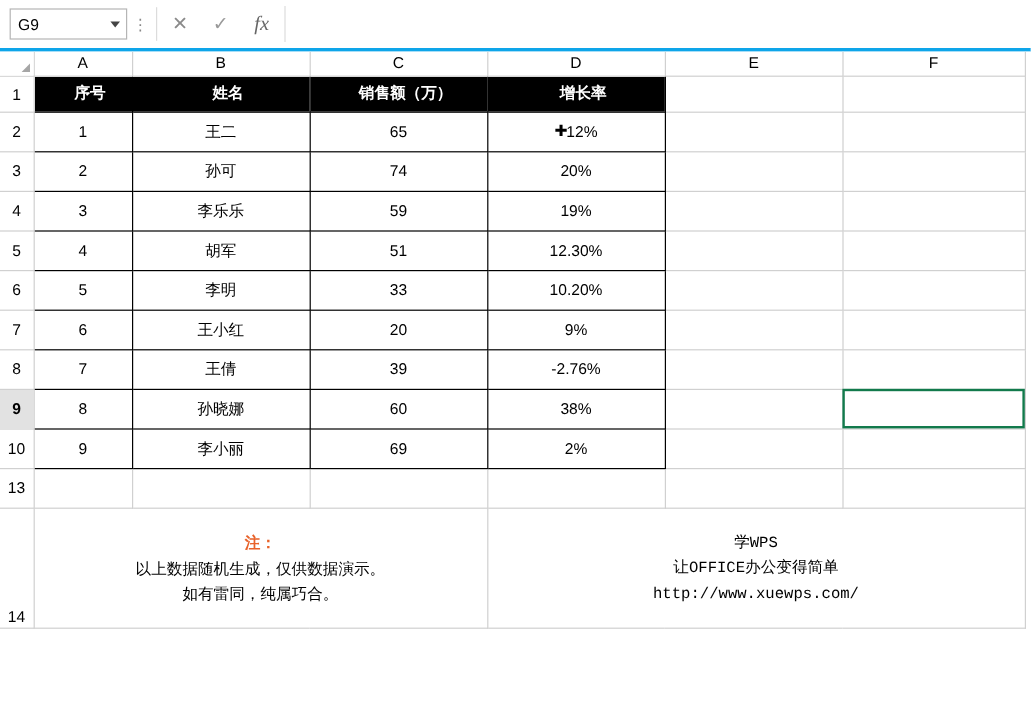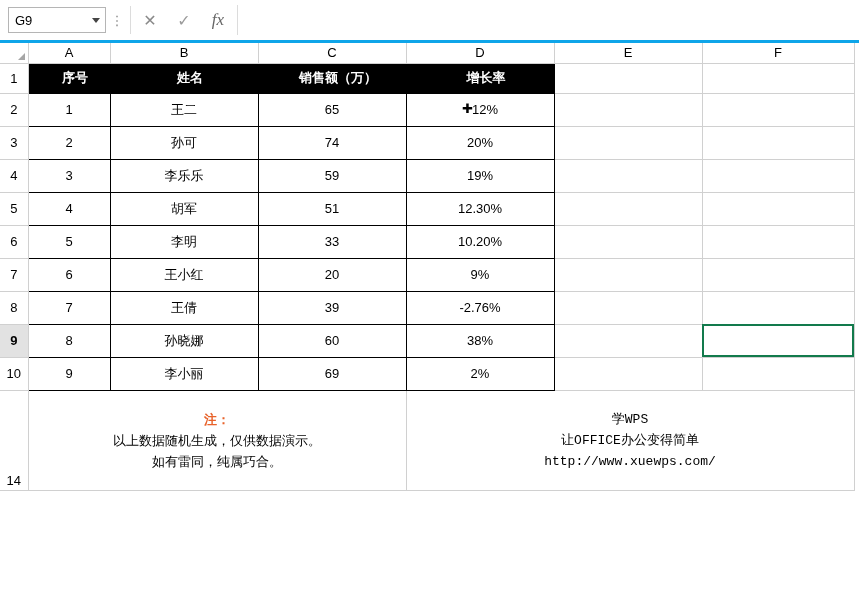--- a/index.html
+++ b/index.html
@@ -313,20 +313,29 @@
         <td class="bordered">9</td>
         <td class="bordered">李小丽</td>
         <td class="bordered">69</td>
         <td class="bordered">2%</td>
         <td></td>
         <td></td>
       </tr>
 
 
 
+      <tr style="height:33px">
+        <td class="rowhead">13</td>
+        <td></td>
+        <td></td>
+        <td></td>
+        <td></td>
+        <td></td>
+        <td></td>
+      </tr>
 
       <tr class="note-row" style="height:100px">
         <td class="rowhead" style="vertical-align:bottom;padding-bottom:2px">14</td>
         <td class="note-block" colspan="3">
           <div class="note-title">注：</div>
           <div>以上数据随机生成，仅供数据演示。</div>
           <div>如有雷同，纯属巧合。</div>
         </td>
         <td class="promo-block" colspan="3">
           <div>学WPS</div>

